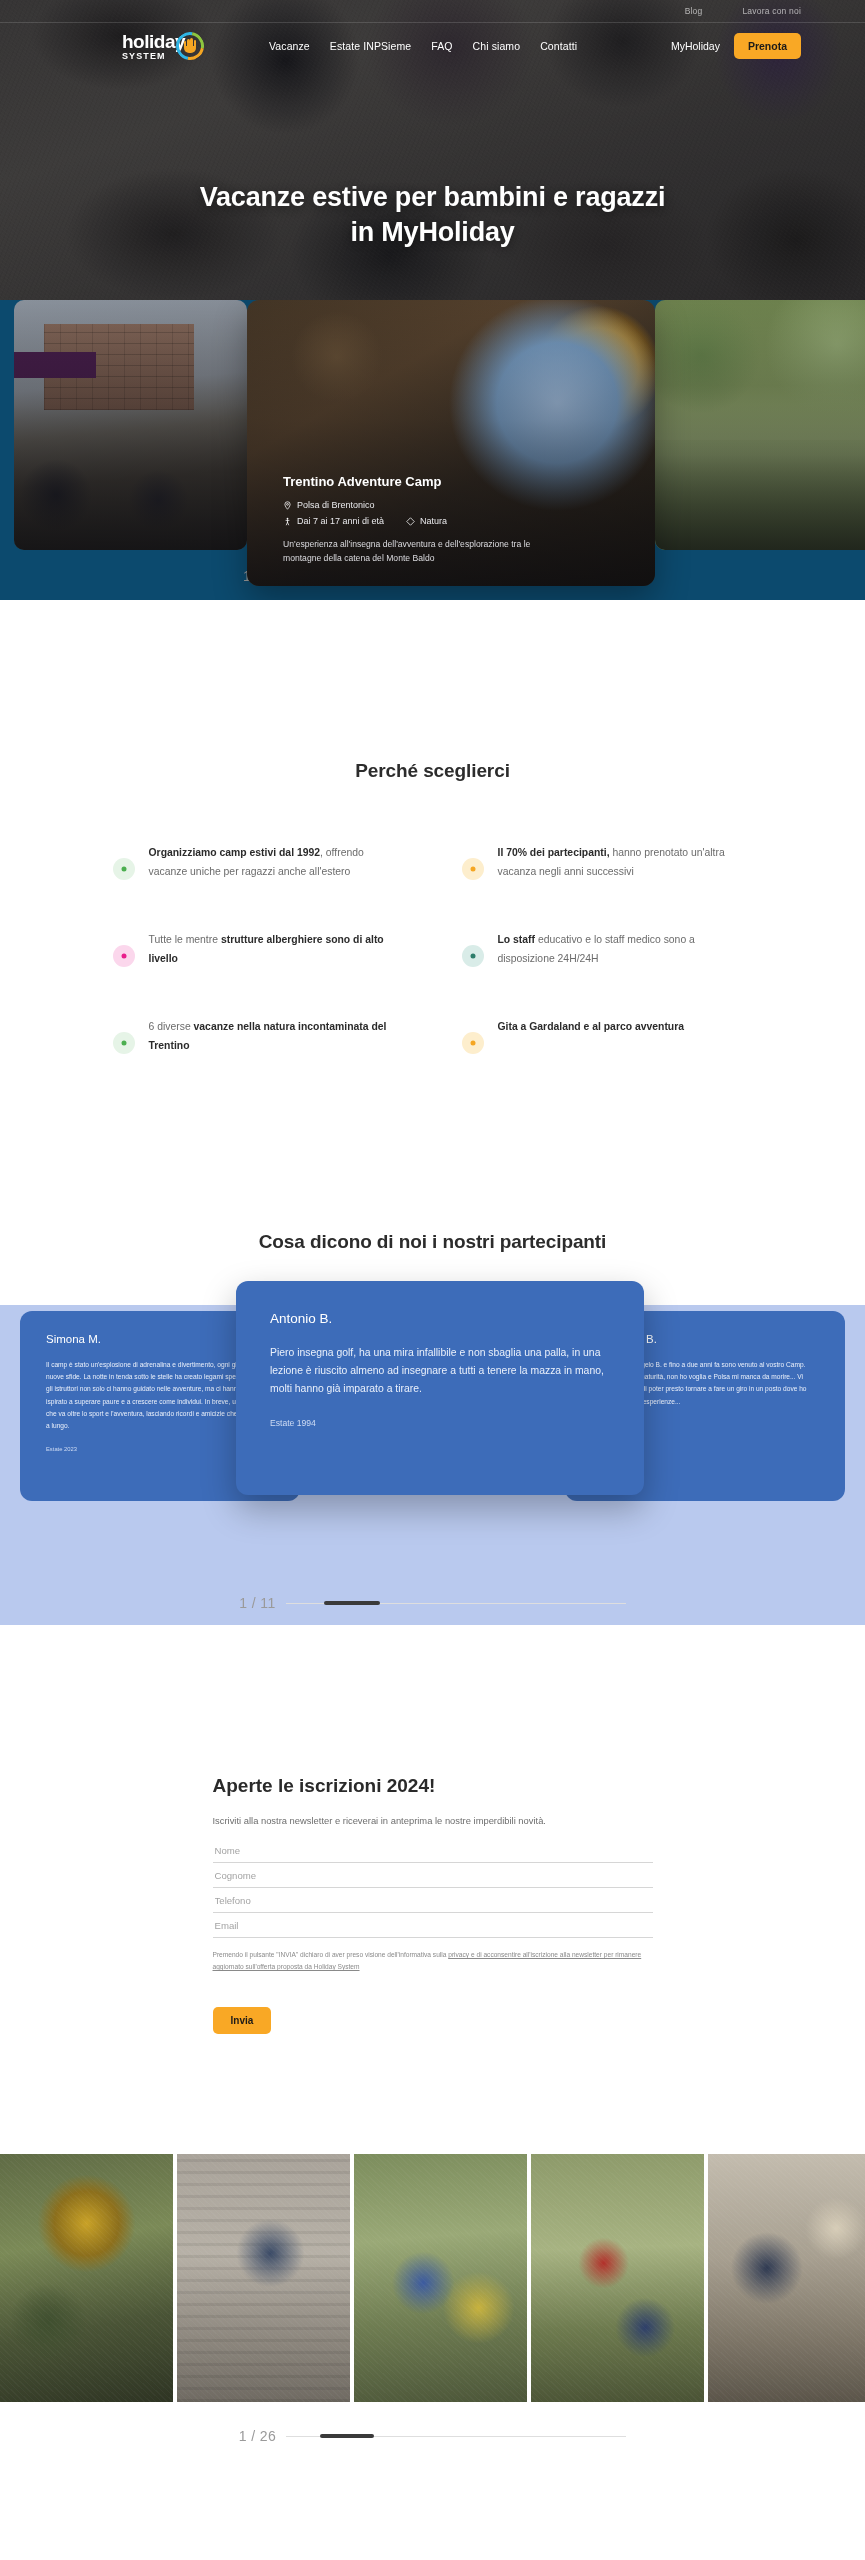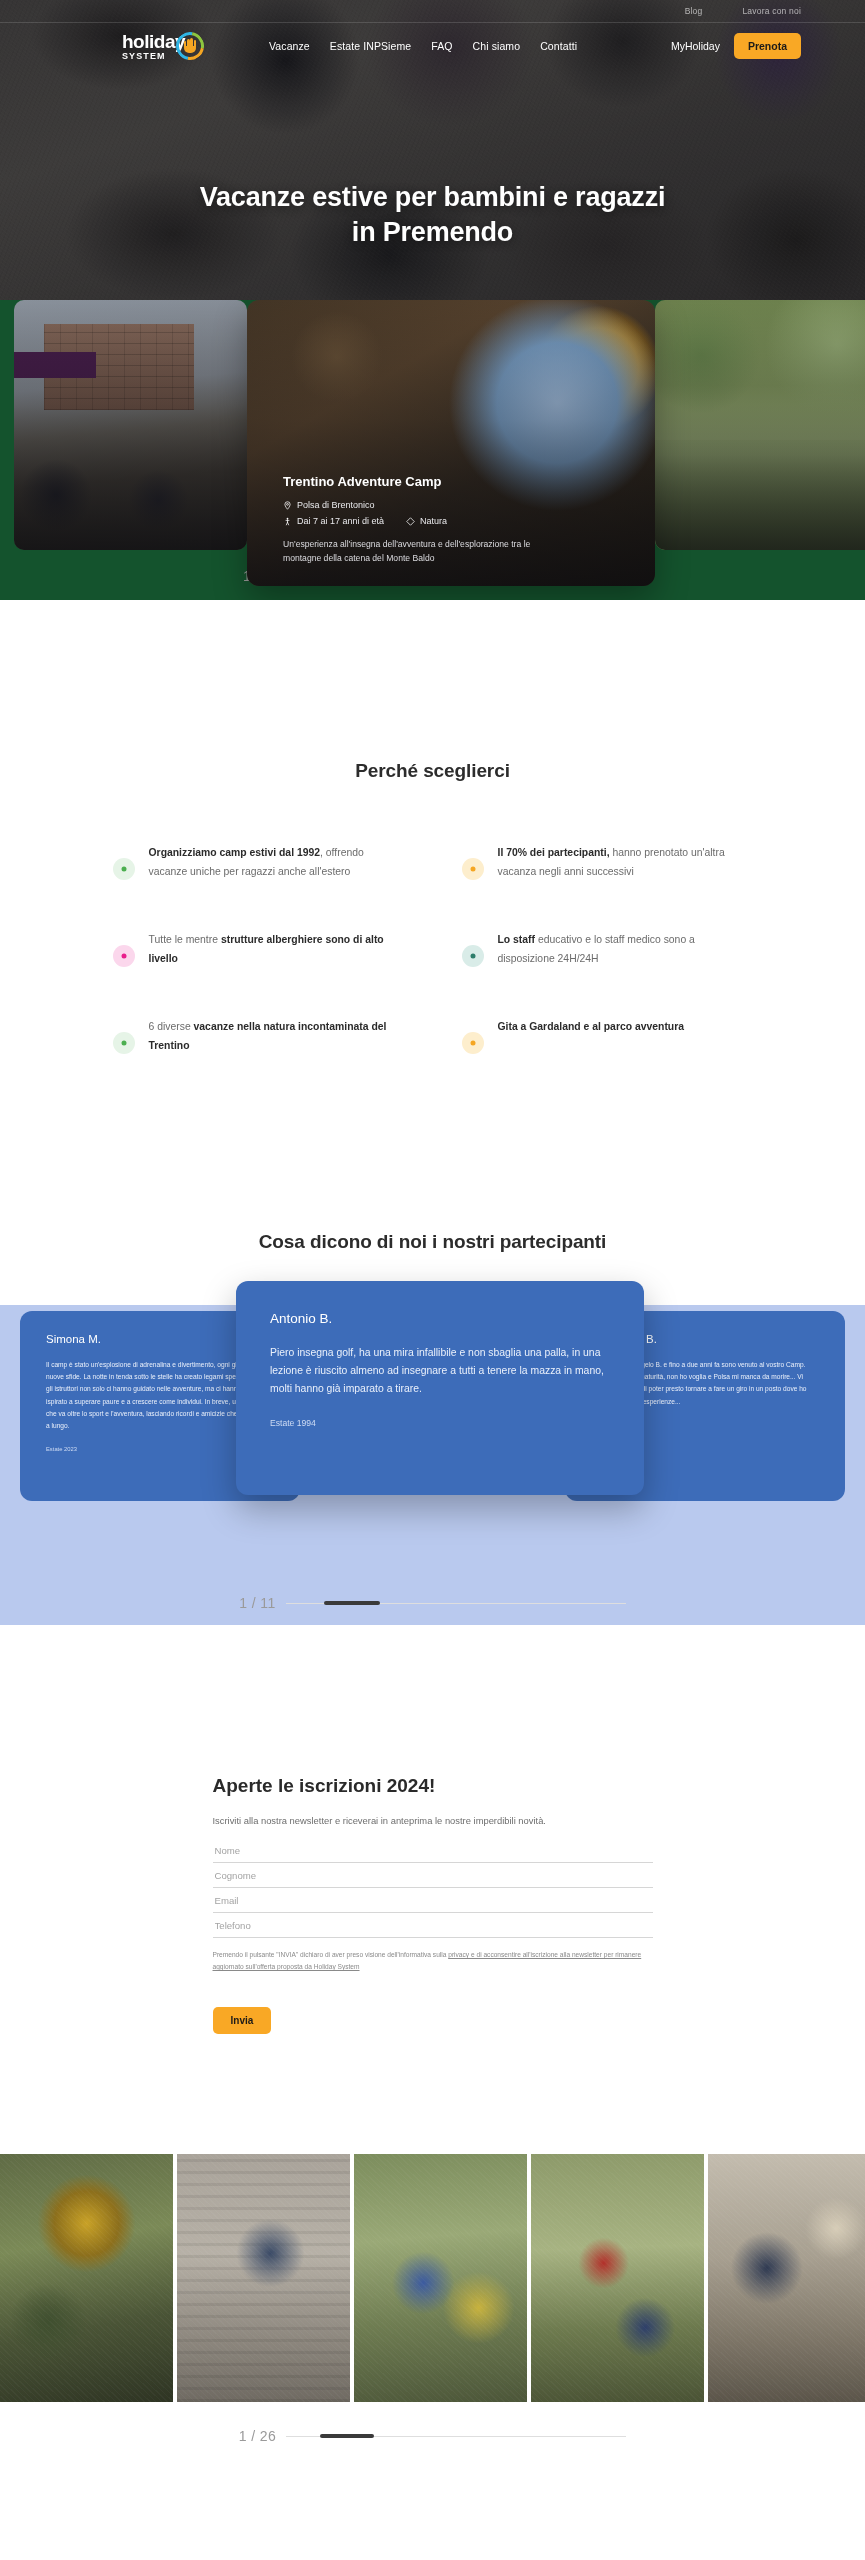--- a/index.html
+++ b/index.html
@@ -122,21 +122,21 @@
     text-align: center; color: #fff;
     font-size: 27px; font-weight: 800; line-height: 1.28;
     letter-spacing: -.2px;
     text-shadow: 0 2px 10px rgba(0,0,0,.45);
     z-index: 4;
   }
 
   
   .carousel-wrap {
     position: relative; width: 865px; height: 300px;
-    background: #14532d; overflow: hidden;
+    background: #0c4a6e; overflow: hidden;
   }
   .cards {
     position: absolute; left: 14px; top: 0;
     display: flex; gap: 0; align-items: flex-start;
   }
   .card {
     position: relative; width: 233px; height: 250px;
     border-radius: 10px; overflow: hidden; flex: none;
   }
   .card.side { opacity: 1; }
@@ -371,21 +371,21 @@
     </div>
 
     <div class="nav-right">
       <span class="myholiday">MyHoliday</span>
       <button class="btn-prenota">Prenota</button>
     </div>
   </div>
 
   <div class="hero-title">
     <div>Vacanze estive per bambini e ragazzi</div>
-    <div>in Premendo</div>
+    <div>in MyHoliday</div>
   </div>
 </div>
 
 <div class="carousel-wrap">
   <div class="cards">
 
     <div class="card side">
       <div class="card-bg cbg-1">
         <div class="brickwall"></div>
       </div>
@@ -514,22 +514,22 @@
   </div>
 </div>
 
 <div class="section" style="padding:74px 0 120px;">
   <div class="news">
     <div class="news-title">Aperte le iscrizioni 2024!</div>
     <div class="news-sub">Iscriviti alla nostra newsletter e riceverai in anteprima le nostre imperdibili novità.</div>
 
     <input class="fld" type="text" placeholder="Nome" style="">
     <input class="fld" type="text" placeholder="Cognome" style="">
+    <input class="fld" type="text" placeholder="Telefono" style="">
     <input class="fld" type="text" placeholder="Email" style="">
-    <input class="fld" type="text" placeholder="Telefono" style="">
 
     <div class="news-privacy">
       <span>Premendo il pulsante "INVIA" dichiaro di aver preso visione dell'informativa sulla </span><u>privacy e di acconsentire all'iscrizione alla newsletter per rimanere aggiornato sull'offerta proposta da Holiday System</u>
     </div>
 
     <button class="btn-invia">Invia</button>
   </div>
 </div>
 
 <div>

